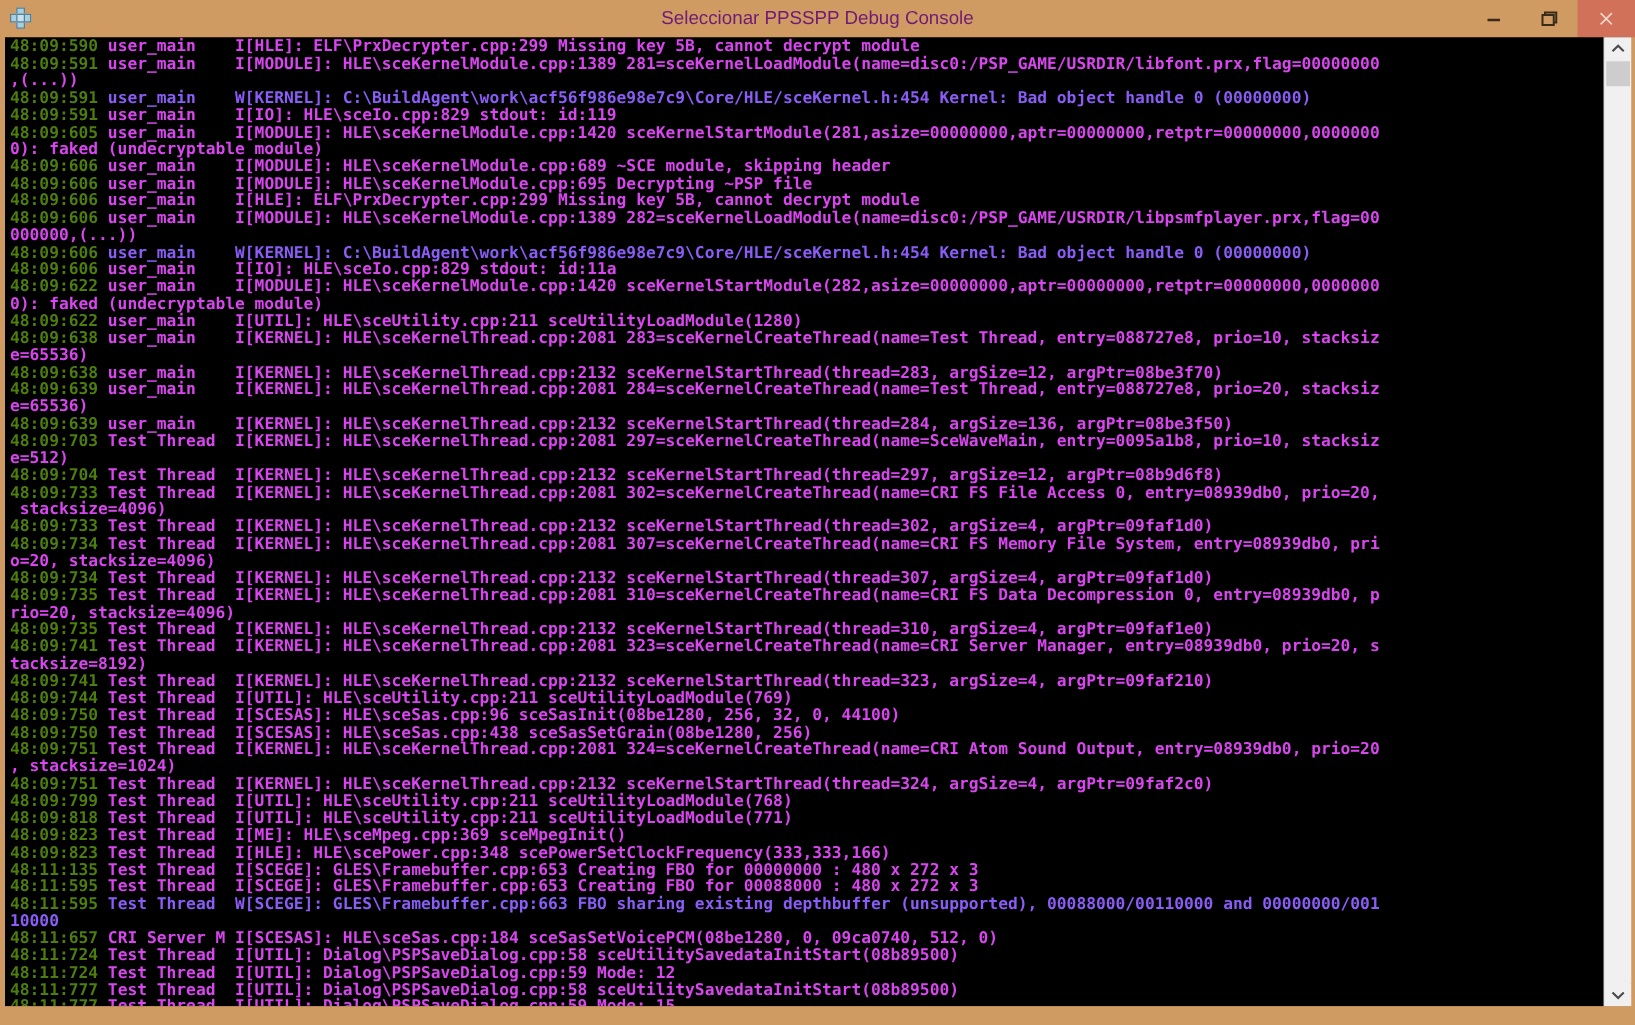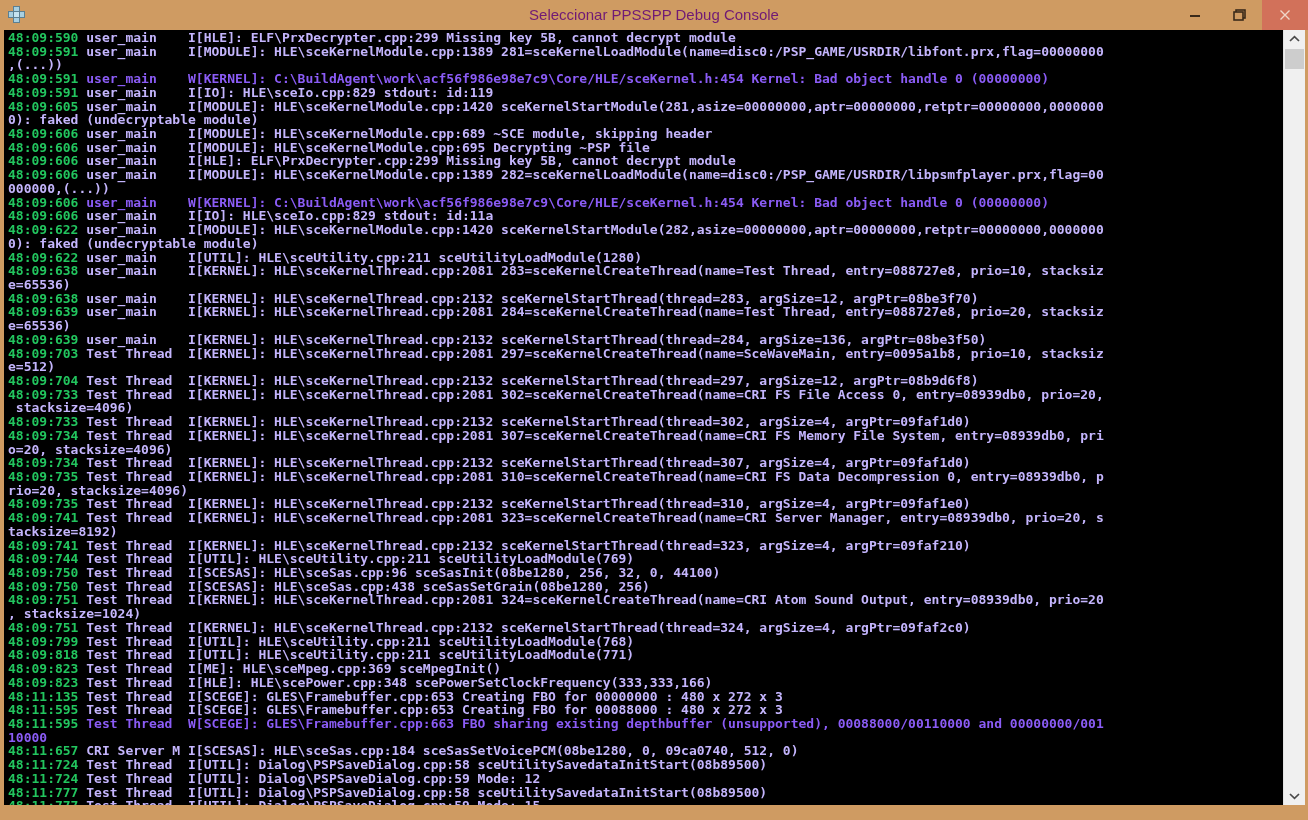--- a/index.html
+++ b/index.html
@@ -107,22 +107,22 @@
   #lines {
     font-family: "DejaVu Sans Mono", "Liberation Mono", monospace;
     font-size: 13px;
     line-height: 13.72px;
     font-weight: bold;
     letter-spacing: 0px;
     white-space: pre;
     color: #00d7d7;
   }
   .ln { height: 13.72px; white-space: pre; }
-  .ts   { color: #22c55e; }
-  .c-info  { color: #c4b5fd; }
+  .ts   { color: #4d7c0f; }
+  .c-info  { color: #d946ef; }
   .c-warn  { color: #8b5cf6; }
 
   
   #scrollbar {
     width: 21px;
     flex: 0 0 21px;
     background: #f0f0f0;
     border-left: 1px solid #e3e3e3;
     box-sizing: border-box;
     position: relative;

